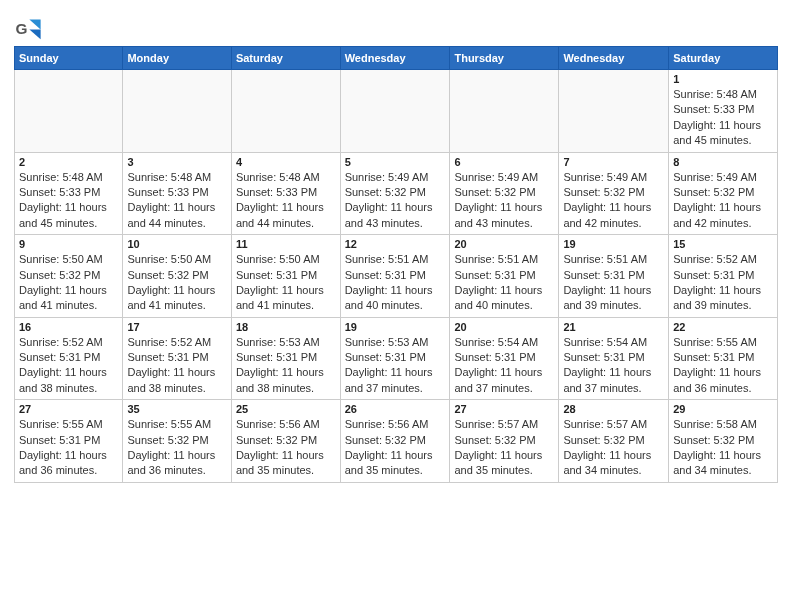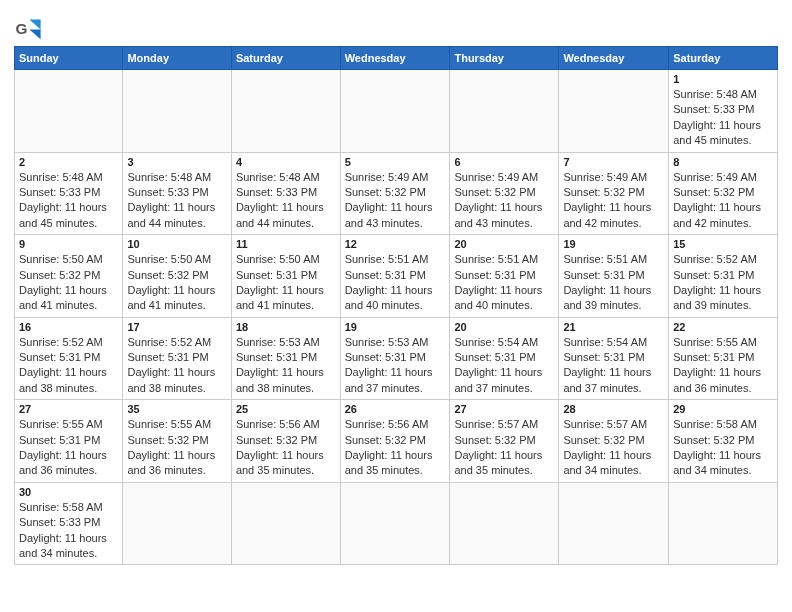--- a/index.html
+++ b/index.html
@@ -350,30 +350,15 @@
 and 34 minutes.</div>
           </td>
           <td>
             <span class="day-number">29</span>
             <div class="day-info" style="white-space: pre-line;">Sunrise: 5:58 AM
 Sunset: 5:32 PM
 Daylight: 11 hours
 and 34 minutes.</div>
           </td>
         </tr>
-        <tr class="last-row">
-          <td>
-            <span class="day-number">30</span>
-            <div class="day-info" style="white-space: pre-line;">Sunrise: 5:58 AM
-Sunset: 5:33 PM
-Daylight: 11 hours
-and 34 minutes.</div>
-          </td>
-          <td class="empty"></td>
-          <td class="empty"></td>
-          <td class="empty"></td>
-          <td class="empty"></td>
-          <td class="empty"></td>
-          <td class="empty"></td>
-        </tr>
       </tbody>
   </table>
 </div>
 
 </body></html>

